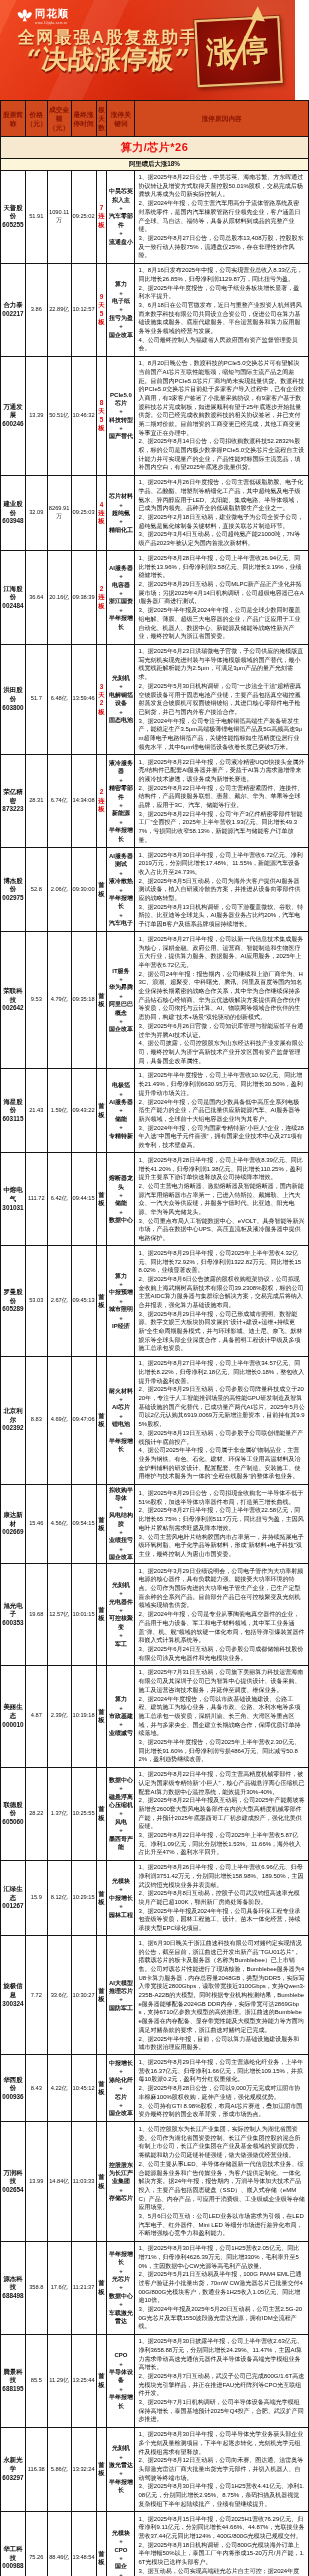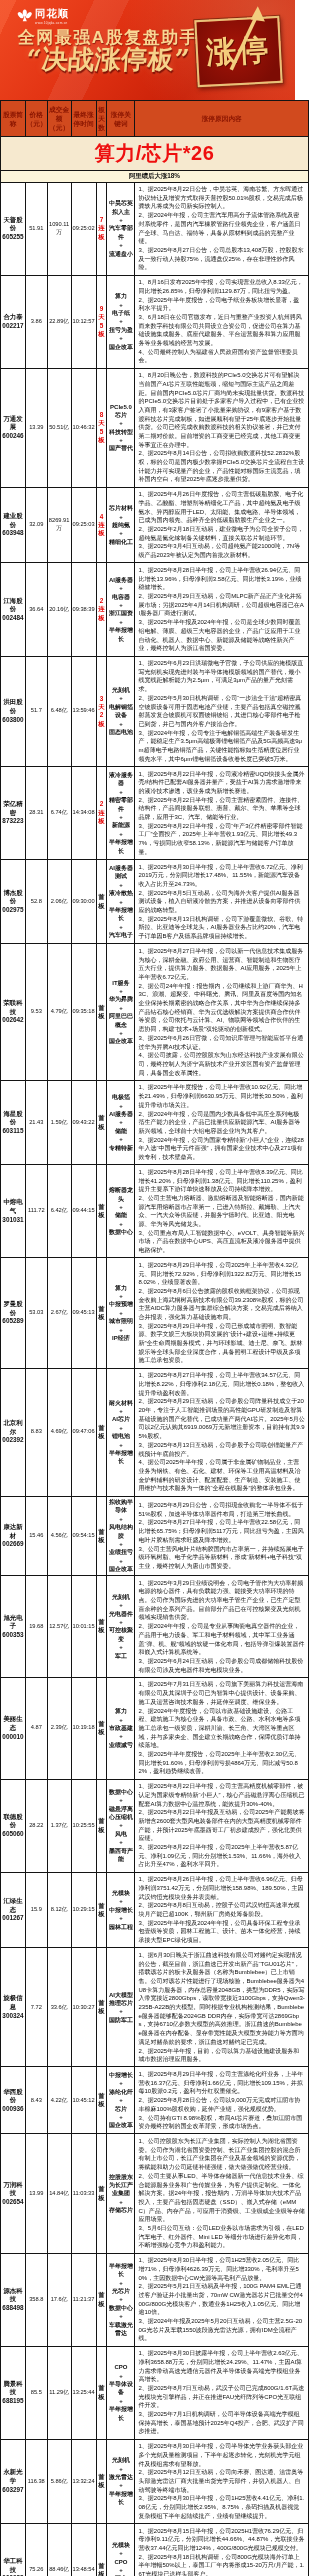--- a/index.html
+++ b/index.html
@@ -31,21 +31,21 @@
   .badge-text{color:#f4cd7c;font-size:30px;font-weight:bold;letter-spacing:2.1px;
     font-family:"DejaVu Serif","Liberation Serif",serif;
     text-shadow:1px 1px 0 #5f0a00;}
   .badge-arrow{position:absolute;right:27px;top:4.1px;pointer-events:none;}
 
   
   table.stk{width:309px;border-collapse:collapse;table-layout:fixed;}
   table.stk th,table.stk td{border:0.8px solid #141414;vertical-align:middle;}
   thead th{background:#d14a1e;color:#8a1500;font-size:6.7px;font-weight:bold;
     padding:4.1px 0.5px;line-height:1.35;word-break:break-all;text-align:center;}
-  td.section-cell{background:#f6e9cf;color:#ee0f0f;font-weight:bold;font-size:20px;
+  td.section-cell{background:#f6e9cf;color:#ee0f0f;font-weight:bold;font-size:11px;
     text-align:center;padding:2.6px 0;letter-spacing:0.5px;}
   td.note-cell{background:#fcf5da;color:#111;font-weight:bold;font-size:6.4px;
     text-align:center;padding:1px 0;}
   td.c-name{font-weight:bold;font-size:6.4px;text-align:center;line-height:1.35;padding:1px 0.5px;word-break:break-all;}
   td.c-price,td.c-turn,td.c-time{font-size:5.7px;text-align:center;padding:1px 0.5px;word-break:break-all;line-height:1.35;}
   td.c-board{font-weight:bold;font-size:6.4px;text-align:center;line-height:1.3;
     word-break:break-all;padding:1px 1.5px;}
   td.c-board.red{color:#e60000;}
   td.c-kw{font-weight:bold;font-size:6px;text-align:center;white-space:pre-line;
     word-break:break-all;line-height:1.4;padding:1.5px 1px;}

